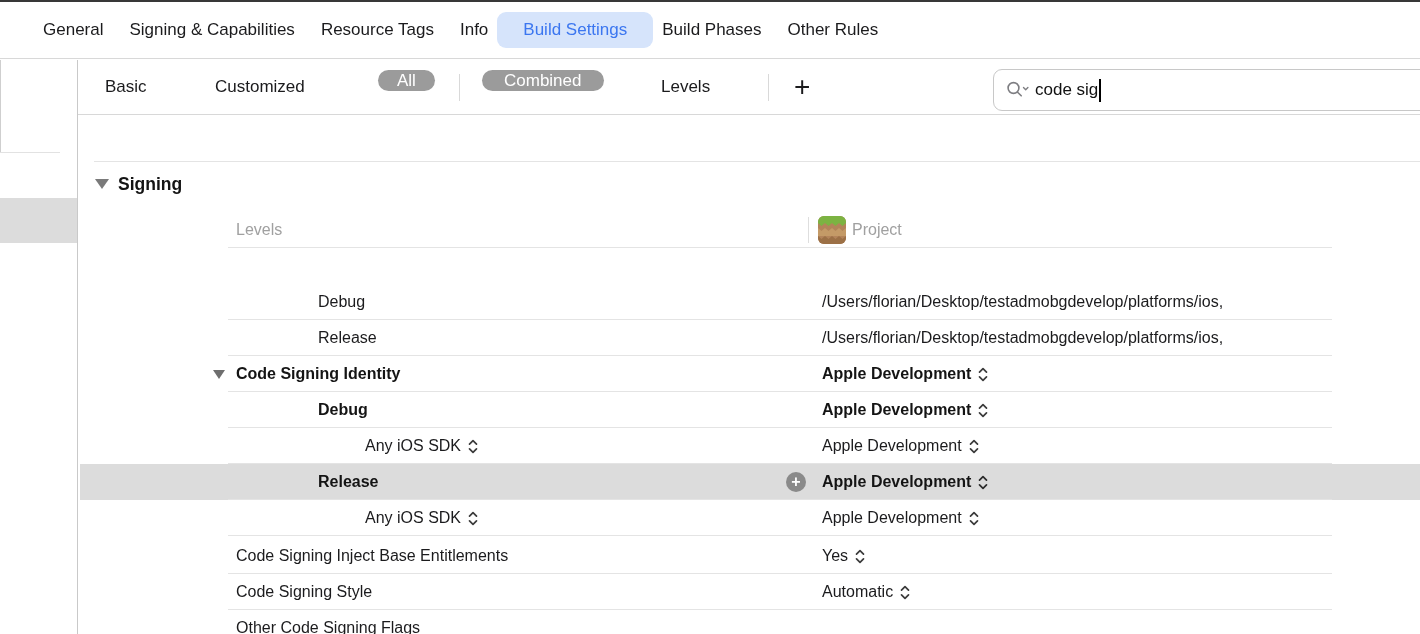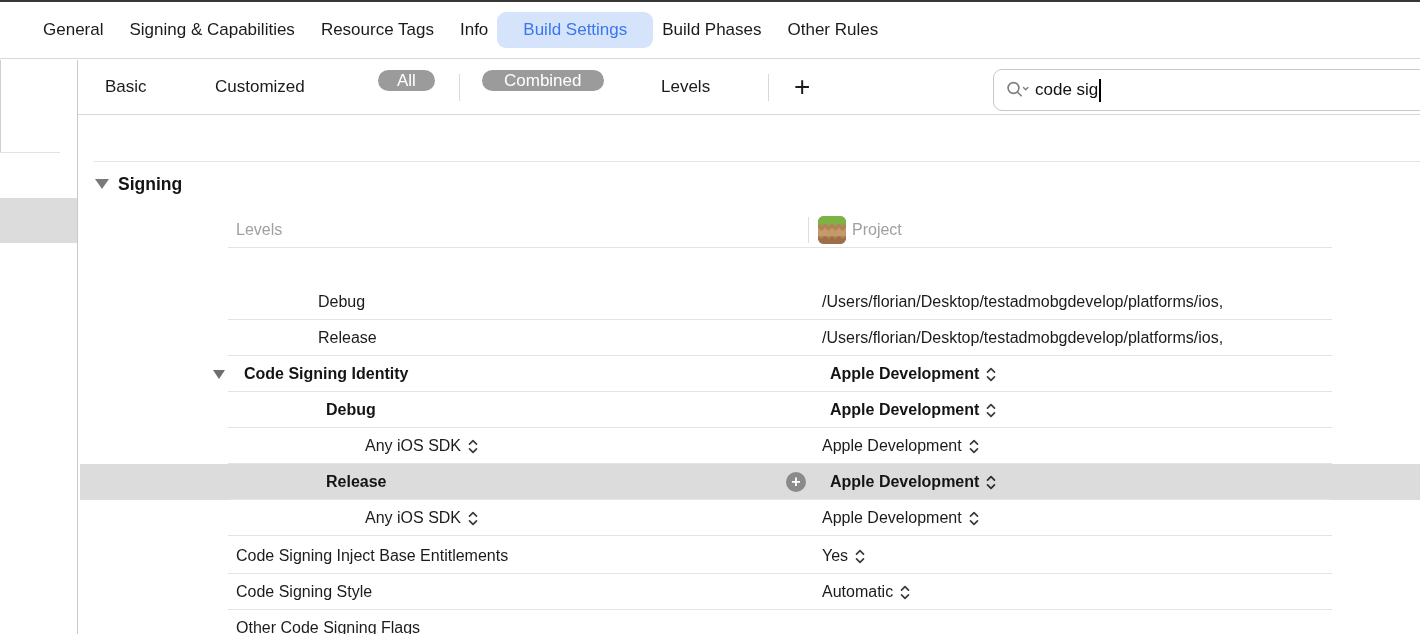--- a/index.html
+++ b/index.html
@@ -49,21 +49,21 @@
                          border-right:7px solid transparent; border-top:10px solid #7a7a7a; }
   .section-header .txt { font-size:17.5px; font-weight:700; color:#141414; }
 
   
   .row { position:absolute; left:80px; right:0; height:36px; }
   .row.sel { background:#dcdcdc; }
   .sep { position:absolute; left:148px; width:1104px; bottom:0; height:1px; background:#e4e4e4; }
   .cell { position:absolute; top:0; height:100%; display:flex; align-items:center;
           white-space:nowrap; font-size:16px; color:#1b1b1d; gap:6px; }
   .cell.gray { color:#a0a0a0; }
-  .cell.b { font-weight:700; color:#141414;margin-left:8px; }
+  .cell.b { font-weight:700; color:#141414; }
   .tri-row { position:absolute; top:0; height:100%; display:flex; align-items:center; }
   .tri-row i { display:block; width:0; height:0; border-left:6.5px solid transparent;
                border-right:6.5px solid transparent; border-top:9px solid #6e6e6e; }
   .value { left:742px; }
   .value.path { right:0; overflow:hidden; }
   .hdr-div { position:absolute; left:728px; top:5px; width:1px; height:26px; background:#dedede; }
   .proj-icon { position:absolute; left:738px; top:4px; width:28px; height:28px; }
   .plus-circle { position:absolute; left:706px; top:8px; width:20px; height:20px; border-radius:50%;
                  background:#8a8a8a; color:#fff; display:flex; align-items:center; justify-content:center;
                  font-size:16px; font-weight:700; line-height:1; }

